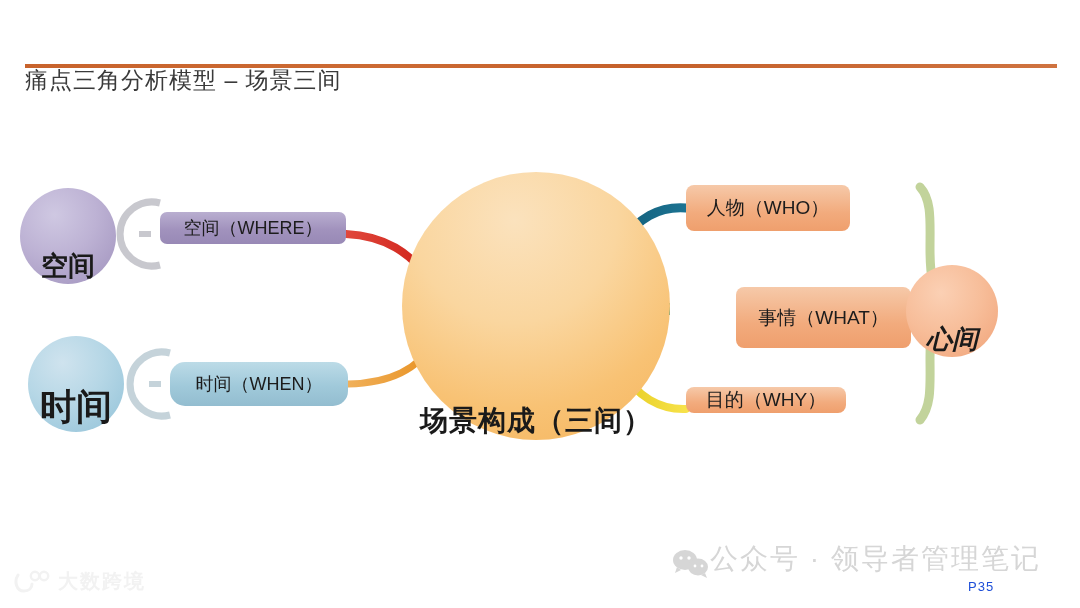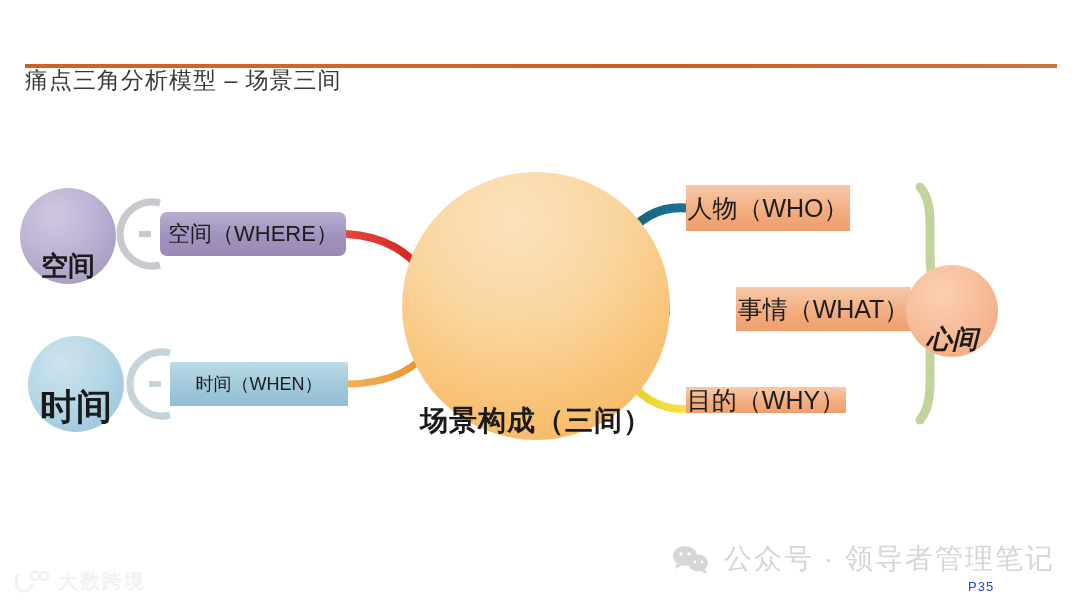--- a/index.html
+++ b/index.html
@@ -90,49 +90,48 @@
     border-radius: 9px;
     display: flex;
     align-items: center;
     justify-content: center;
     color: #1c1c1c;
     box-sizing: border-box;
     white-space: nowrap;
   }
   #box-where {
     left: 160px; top: 212px;
-    width: 186px; height: 44px;
-    font-size: 22px;
+    width: 186px; height: 32px;
+    font-size: 18px;
     border-radius: 7px;
     background: linear-gradient(180deg, #b9aed0 0%, #a192bd 55%, #9889b6 100%);
   }
   #box-when {
     left: 170px; top: 362px;
     width: 178px; height: 44px;
     font-size: 18px;
-    border-radius: 1px;
+    border-radius: 15px;
     background: linear-gradient(180deg, #bcdbe7 0%, #a0c9da 55%, #93bdd0 100%);
   }
   .box-right {
     background: linear-gradient(180deg, #f6c9a9 0%, #f2ab7d 60%, #ef9f6d 100%);
-    font-size: 25px;
-    border-radius: 0;
+    font-size: 19px;
+    border-radius: 8px;
   }
   #box-who   { left: 686px; top: 185px; width: 164px; height: 46px; }
-  #box-what  { left: 736px; top: 287px; width: 175px; height: 44px; }
+  #box-what  { left: 736px; top: 287px; width: 175px; height: 61px; }
   #box-why   { left: 686px; top: 387px; width: 160px; height: 26px; }
 
   
   #wechat-watermark {
     position: absolute;
     left: 672px;
     top: 540px;
     display: flex;
-    align-items: center;
-    gap: 14px;
+    align-items: flex-end;
     color: #d6d6d6;
     font-size: 28px;
     letter-spacing: 2px;
     white-space: nowrap;
   }
   #page-number {
     position: absolute;
     left: 968px;
     top: 579px;
     font-size: 13px;

